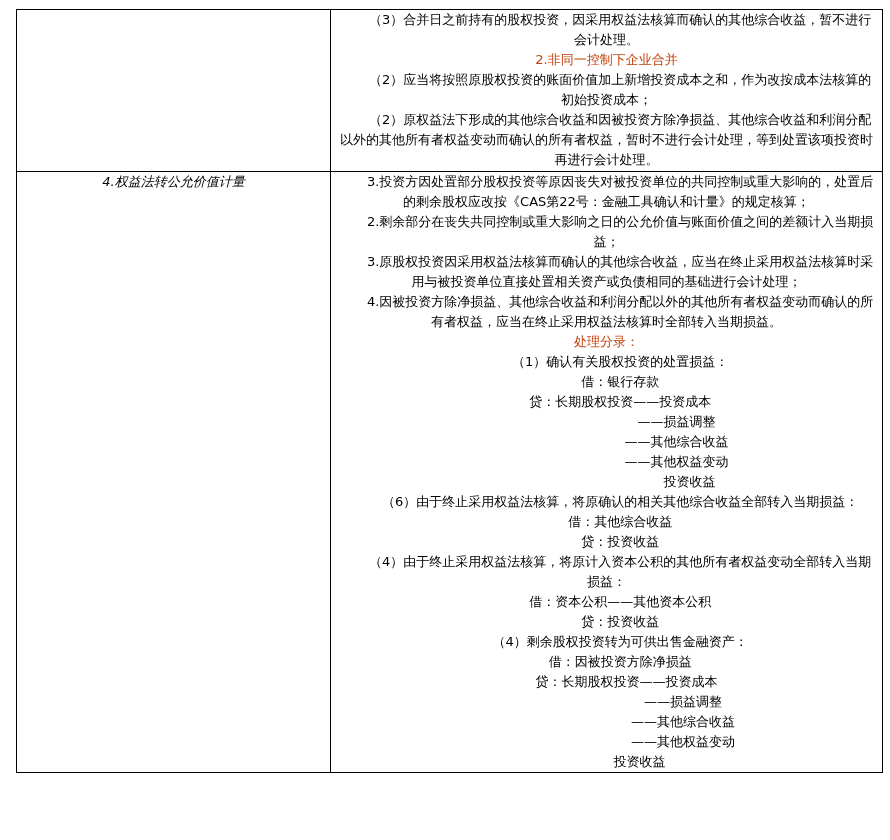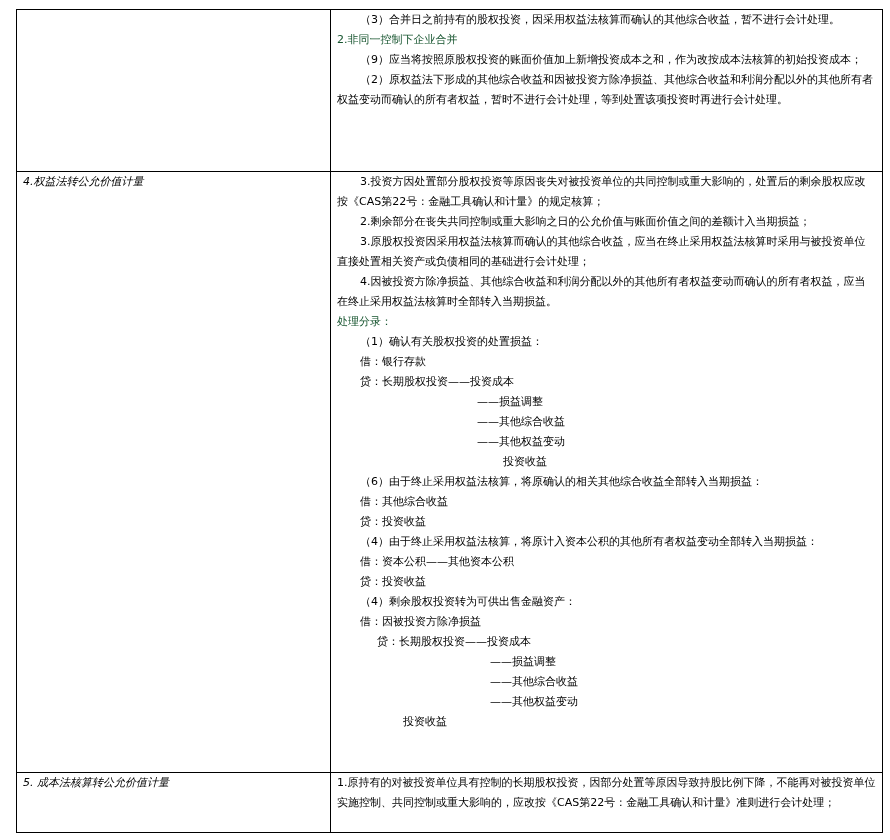--- a/index.html
+++ b/index.html
@@ -1,39 +1,39 @@
 <!DOCTYPE html>
 <html><head>
 <meta charset="utf-8">
 <style>
   html, body { margin: 0; padding: 0; background: #ffffff; }
   body { width: 890px; height: 840px; position: relative; overflow: hidden;
          font-family: "DejaVu Sans", "Liberation Sans", sans-serif; color: #000; }
   table.doc { position: absolute; left: 16px; top: 9px; border-collapse: collapse;
               width: 866px; table-layout: fixed; }
   table.doc td { border: 1px solid #000; vertical-align: top; padding: 0 6px 0 6px;
-                 font-size: 11px; line-height: 20px; }
+                 font-size: 13px; line-height: 20px; text-align: center; }
   td.left { width: 301px; padding-left: 6px; font-style: italic; }
   td.right { width: 539px; padding-left: 5px; padding-right: 6px; }
   .p { margin: 0; }
   .ind1 { text-indent: 2.1em; }
   .ind-entry { padding-left: 2.1em; }
-  .magenta { color: #14532d; }
+  .magenta { color: #c2410c; }
 </style>
 </head>
 <body>
 
 <table class="doc">
   <tbody>
       <tr style="height:162px;">
     <td class="left"></td>
     <td class="right">
       <p class="p ind1">（3）合并日之前持有的股权投资，因采用权益法核算而确认的其他综合收益，暂不进行会计处理。</p>
       <p class="p magenta">2.非同一控制下企业合并</p>
-      <p class="p ind1">（9）应当将按照原股权投资的账面价值加上新增投资成本之和，作为改按成本法核算的初始投资成本；</p>
+      <p class="p ind1">（2）应当将按照原股权投资的账面价值加上新增投资成本之和，作为改按成本法核算的初始投资成本；</p>
       <p class="p ind1">（2）原权益法下形成的其他综合收益和因被投资方除净损益、其他综合收益和利润分配以外的其他所有者权益变动而确认的所有者权益，暂时不进行会计处理，等到处置该项投资时再进行会计处理。</p>
     </td>
   </tr>
   <tr style="height:601px;">
     <td class="left">4.权益法转公允价值计量</td>
     <td class="right">
       <p class="p ind1">3.投资方因处置部分股权投资等原因丧失对被投资单位的共同控制或重大影响的，处置后的剩余股权应改按《CAS第22号：金融工具确认和计量》的规定核算；</p>
       <p class="p ind1">2.剩余部分在丧失共同控制或重大影响之日的公允价值与账面价值之间的差额计入当期损益；</p>
       <p class="p ind1">3.原股权投资因采用权益法核算而确认的其他综合收益，应当在终止采用权益法核算时采用与被投资单位直接处置相关资产或负债相同的基础进行会计处理；</p>
       <p class="p ind1">4.因被投资方除净损益、其他综合收益和利润分配以外的其他所有者权益变动而确认的所有者权益，应当在终止采用权益法核算时全部转入当期损益。</p>
@@ -57,20 +57,14 @@
 
       <p class="p ind-entry">（4）剩余股权投资转为可供出售金融资产：</p>
       <p class="p ind-entry">借：因被投资方除净损益</p>
       <p class="p" style="padding-left:40px;">贷：长期股权投资——投资成本</p>
       <p class="p" style="padding-left:153px;">——损益调整</p>
       <p class="p" style="padding-left:153px;">——其他综合收益</p>
       <p class="p" style="padding-left:153px;">——其他权益变动</p>
       <p class="p" style="padding-left:66px;">投资收益</p>
     </td>
   </tr>
-  <tr style="height:60px;">
-    <td class="left">5. 成本法核算转公允价值计量</td>
-    <td class="right">
-      <p class="p">1.原持有的对被投资单位具有控制的长期股权投资，因部分处置等原因导致持股比例下降，不能再对被投资单位实施控制、共同控制或重大影响的，应改按《CAS第22号：金融工具确认和计量》准则进行会计处理；</p>
-    </td>
-  </tr>
 </tbody>
   </table>
 
 </body></html>

